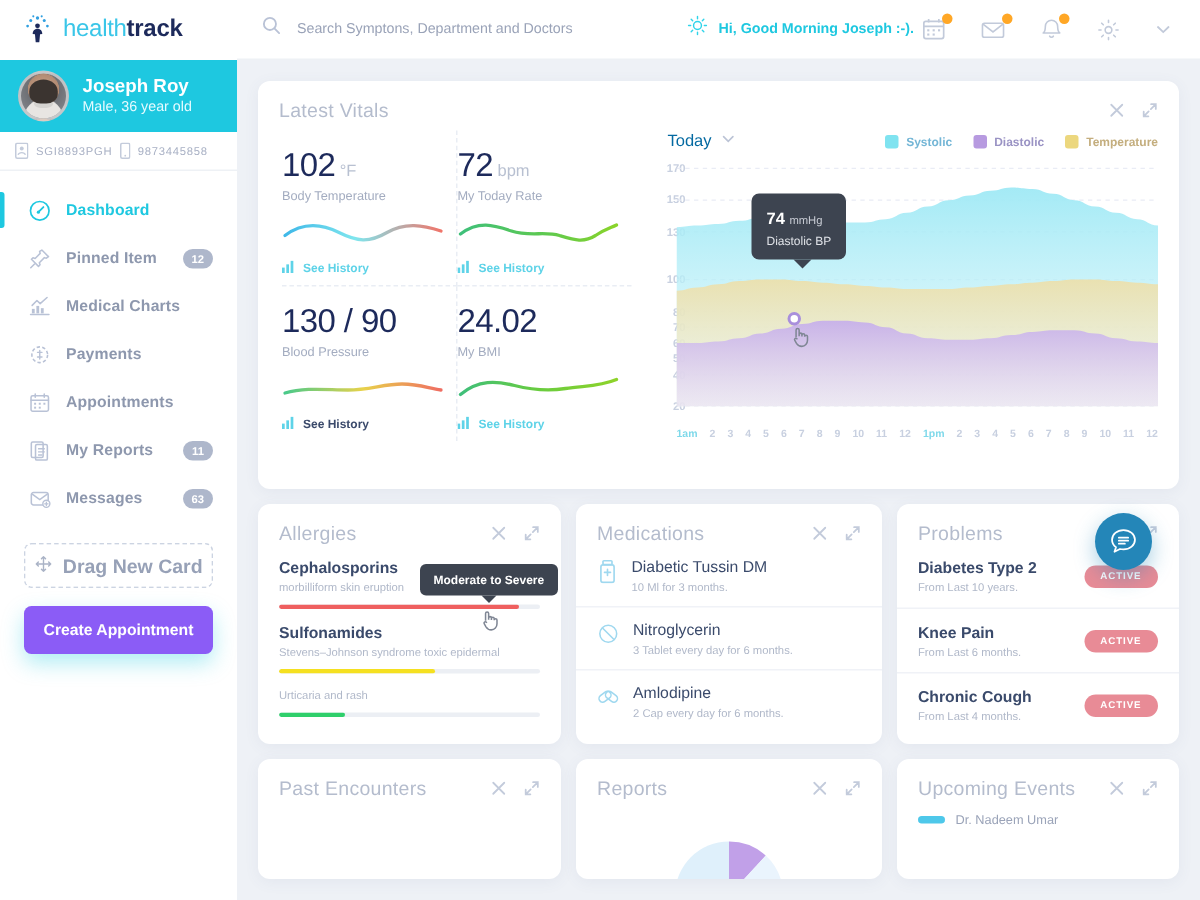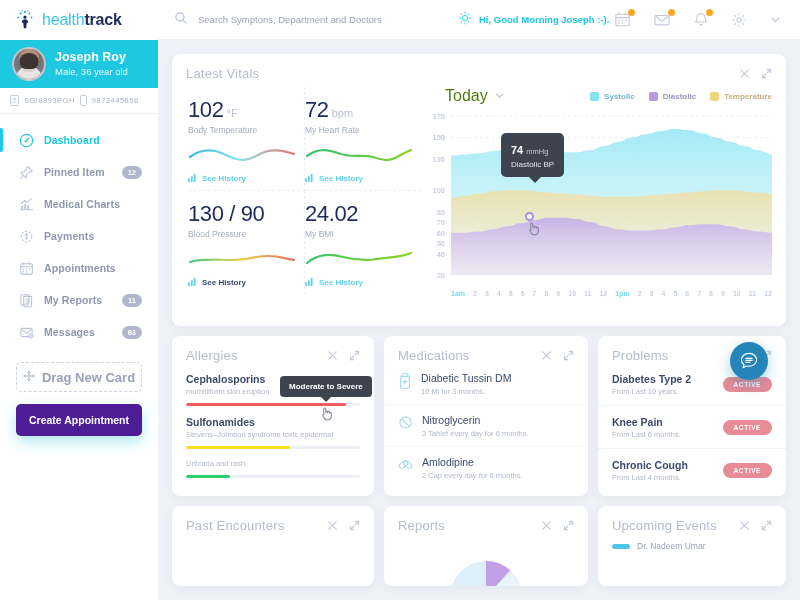--- a/index.html
+++ b/index.html
@@ -70,21 +70,21 @@
     margin-left: auto; margin-right: 16px; background: #aeb7cb; color: #fff;
     font-size: 7.5px; font-weight: 700; border-radius: 8px; padding: 2px 6px; min-width: 18px; text-align: center;
   }
 
   .drag-card {
     margin: 14px 16px 0 16px; height: 30px; border: 1px dashed #ccd4e2;
     border-radius: 5px; display: flex; align-items: center; justify-content: center; gap: 7px;
     font-size: 13px; color: #97a1b7; font-weight: 700; cursor: pointer;
   }
   .cta {
-    margin: 12px 16px 0 16px; height: 32px; background: #4c1d95; border-radius: 5px;
+    margin: 12px 16px 0 16px; height: 32px; background: #8b5cf6; border-radius: 5px;
     display: flex; align-items: center; justify-content: center;
     color: #fff; font-size: 10.5px; font-weight: 700; cursor: pointer;
     box-shadow: 0 6px 14px rgba(30,200,224,0.35);
   }
 
   
   .topbar {
     position: absolute; left: 158px; top: 0; right: 0; height: 40px;
     background: #fff; display: flex; align-items: center; z-index: 4;
     border-bottom: 1px solid #eef1f5;
@@ -123,27 +123,27 @@
   .vcell.r { border-right: 1px dashed #e9edf4; }
   .vnum { font-size: 22px; color: #1d2a5b; font-weight: 400; letter-spacing: -0.4px; line-height: 26px; }
   .vunit { font-size: 11px; color: #b8c0d1; font-weight: 400; margin-left: 3px; }
   .vlabel { font-size: 8.5px; color: #a3acc0; margin-top: 2px; }
   .spark { margin-top: 8px; height: 22px; }
   .seehist { display: flex; align-items: center; gap: 5px; margin-top: 8px; font-size: 8px; color: #5ed3e8; font-weight: 700; cursor: pointer; }
   .seehist.dark { color: #3b4a6b; }
 
   .vitals-right { flex: 1; padding: 2px 14px 0 8px; position: relative; }
   .chart-top { display: flex; align-items: center; padding: 4px 0 4px 22px; }
-  .today { font-size: 16px; color: #4d7c0f; font-weight: 400; display: flex; align-items: center; gap: 6px; cursor: pointer; }
+  .today { font-size: 11px; color: #0369a1; font-weight: 400; display: flex; align-items: center; gap: 6px; cursor: pointer; }
   .legend { margin-left: auto; display: flex; gap: 14px; align-items: center; }
   .lgd { display: flex; align-items: center; gap: 5px; font-size: 8px; font-weight: 700; }
   .swatch { width: 9px; height: 9px; border-radius: 2px; }
 
   .plot { position: relative; height: 186px; margin-top: 2px; }
-  .yaxis { position: absolute; left: 0; top: 0; bottom: 22px; width: 24px; }
+  .yaxis { position: absolute; left: 12px; top: 0; bottom: 22px; width: 24px; }
   .ytick { position: absolute; right: 2px; font-size: 7.5px; color: #c8d0e0; font-weight: 700; transform: translateY(-50%); }
   .xaxis { position: absolute; left: 28px; right: 0; bottom: 0; display: flex; justify-content: space-between; }
   .xtick { font-size: 7px; color: #c8d0e0; font-weight: 700; }
   .xtick.hl { color: #7fd9ea; }
   .plot-area { position: absolute; left: 28px; right: 0; top: 0; bottom: 22px; }
 
   .tooltip {
     position: absolute; background: #3d4450; border-radius: 5px; color: #fff;
     padding: 7px 10px 8px 10px; z-index: 3;
   }
@@ -477,21 +477,21 @@
                       <rect x="0" y="6" width="2" height="4"></rect>
                       <rect x="3.2" y="3.6" width="2" height="6.4"></rect>
                       <rect x="6.4" y="1" width="2" height="9"></rect>
                     </svg></span>
                 <span>See History</span>
               </div>
             </div>
 
             <div class="vcell b">
               <div><span class="vnum">72</span><span class="vunit">bpm</span></div>
-              <div class="vlabel">My Heart Rate</div>
+              <div class="vlabel">My Today Rate</div>
               <div class="spark">
                 <svg width="108" height="22" viewBox="0 0 108 22" fill="none">
                   <defs>
                       <linearGradient id="g2" x1="0" x2="1">
                         <stop offset="0" stop-color="#3fc07a"></stop>
                         <stop offset="0.55" stop-color="#5ec94f"></stop>
                         <stop offset="1" stop-color="#8ad42a"></stop>
                       </linearGradient>
                     </defs>
                   <path d="M2 13 C14 4, 24 7, 36 11 C48 15, 58 11, 68 14 C78 17, 84 19, 92 14 C98 10, 102 9, 106 7" stroke="url(#g2)" stroke-width="2.2" stroke-linecap="round"></path>

